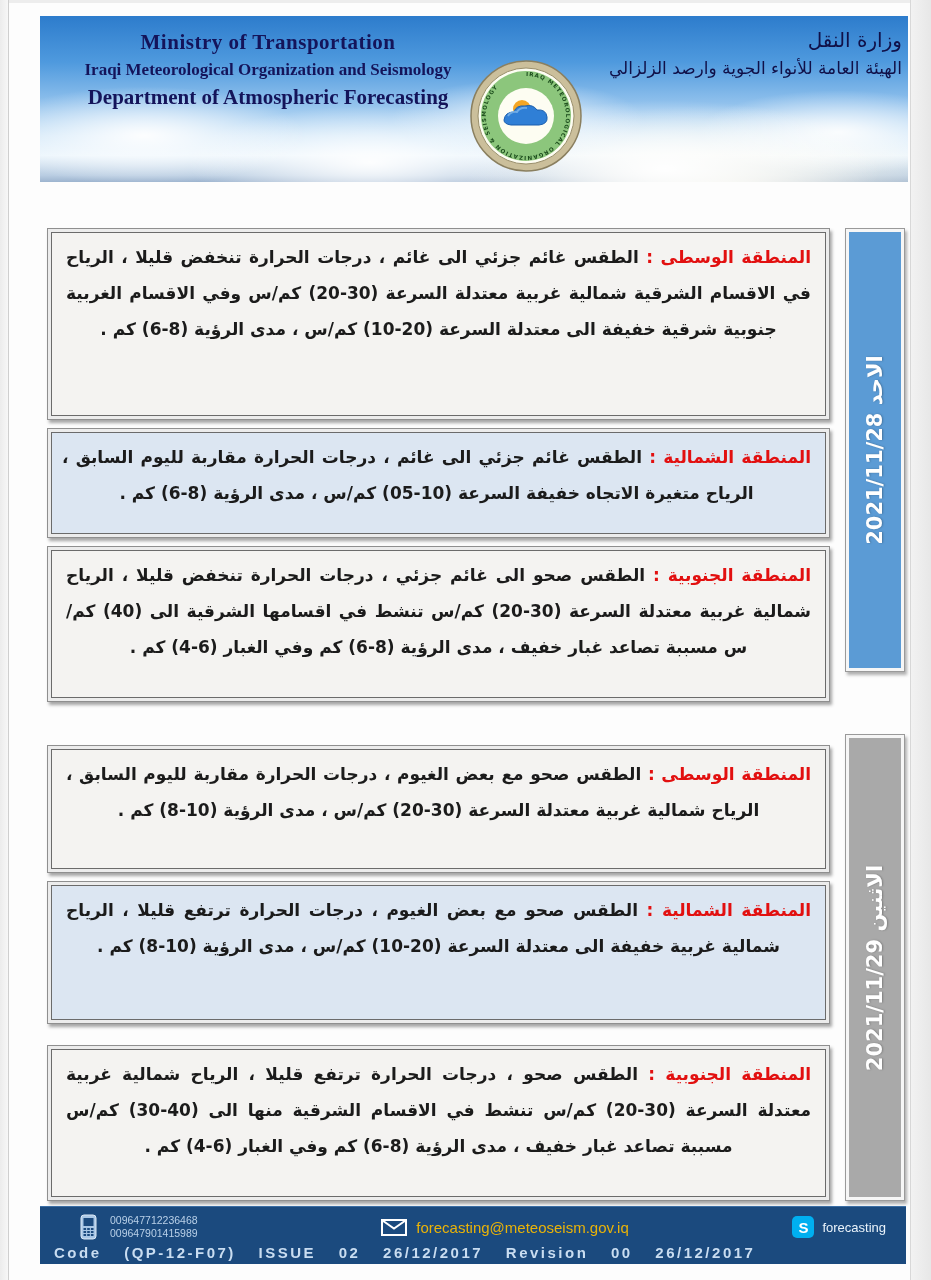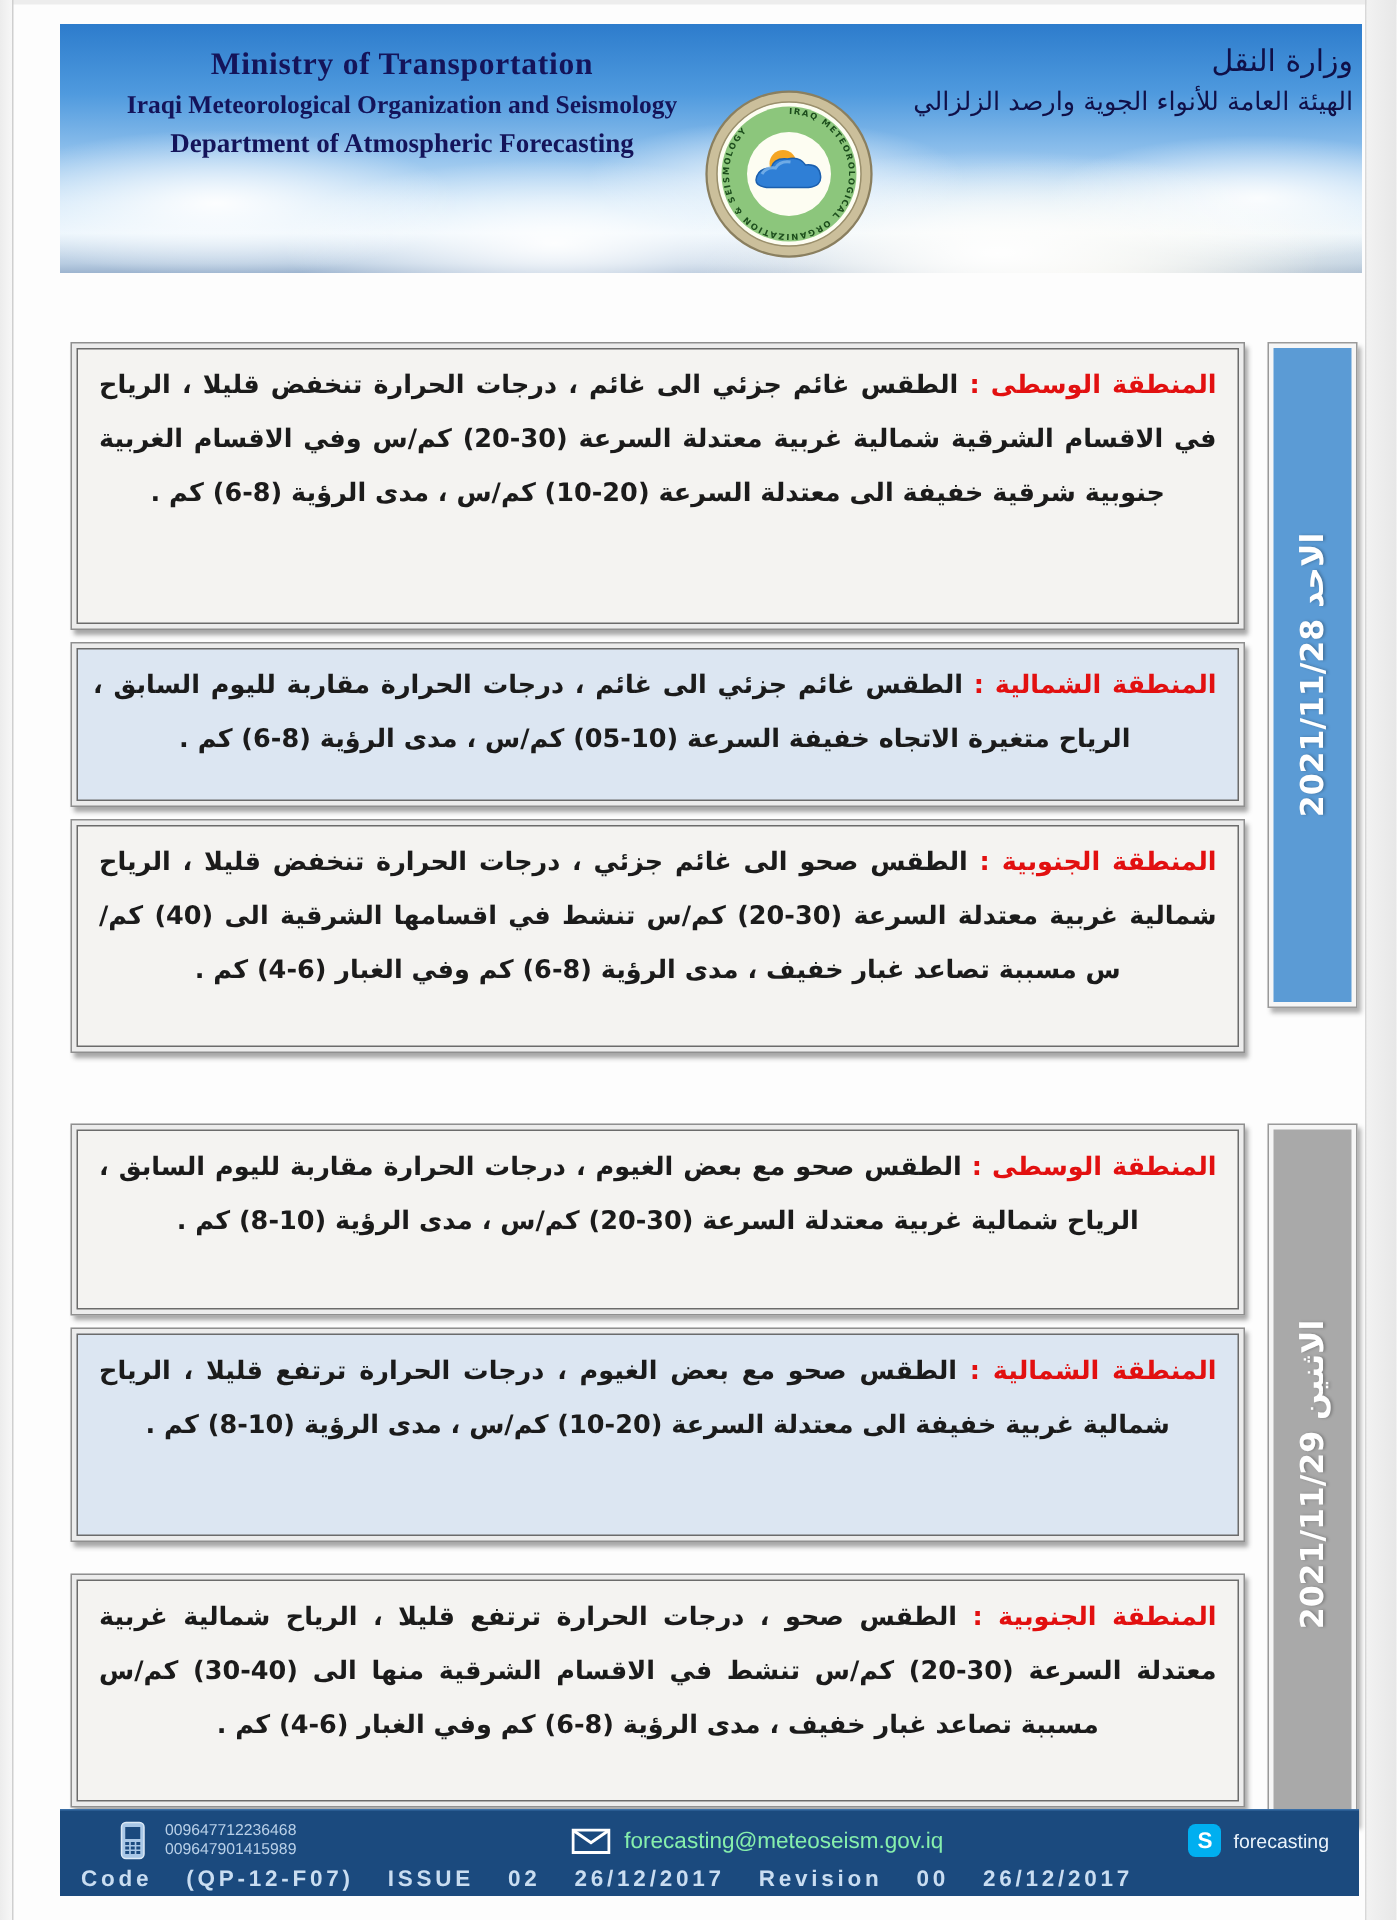--- a/index.html
+++ b/index.html
@@ -24,32 +24,32 @@
       radial-gradient(ellipse 300px 95px at 72% 92%, rgba(255,255,255,.98), rgba(255,255,255,0) 72%),
       radial-gradient(ellipse 200px 60px at 92% 70%, rgba(255,255,255,.9), rgba(255,255,255,0) 70%),
       radial-gradient(ellipse 180px 55px at 55% 62%, rgba(255,255,255,.75), rgba(255,255,255,0) 70%),
       radial-gradient(ellipse 340px 120px at 78% 108%, rgba(255,250,235,.95), rgba(255,255,255,0) 75%),
       linear-gradient(180deg,#2d7ccc 0%,#4f9ade 28%,#8fc0ec 52%,#cfe6f8 72%,#e9f4fc 84%,#b9cde2 96%,#9db4cf 100%);
   }
   .hdr-en { position:absolute; left:18px; top:14px; width:420px; text-align:center;
             font-family:"Liberation Serif", serif; color:#14145a; font-weight:bold; }
   .hdr-en .en1 { font-size:21px; letter-spacing:.5px; }
   .hdr-en .en2 { font-size:17px; margin-top:5px; }
-  .hdr-en .en3 { font-size:18px; margin-top:5px; }
+  .hdr-en .en3 { font-size:21px; margin-top:5px; }
   .hdr-ar { position:absolute; right:6px; top:12px; width:330px; text-align:right;
             color:#101048; font-weight:normal; }
   .hdr-ar .ar1 { font-size:20px; }
   .hdr-ar .ar2 { font-size:17px; margin-top:6px; }
   .hdr-ar .ar3 { font-size:20px; margin-top:7px; }
   .logo { position:absolute; left:430px; top:44px; width:112px; height:112px; }
 
   
   main { position:absolute; left:47px; top:228px; width:858px; }
   .day-group { display:flex; align-items:flex-start; }
-  .day-group.g2 { margin-top:47px; }
+  .day-group.g2 { margin-top:32px;align-items:flex-end; }
   .blocks { width:783px; }
   .block {
     border:1px solid #8f8f8f; background:#ececec; padding:3px;
     box-shadow:2px 3px 3px rgba(60,60,60,.45);
   }
   .block + .block { margin-top:8px; }
   .block .inner {
     height:100%; border:1px solid #6b6b6b; padding:6px 14px 0 14px;
   }
   .h160 { height:192px; } .h110 { height:110px; } .h156 { height:156px; }
@@ -79,21 +79,21 @@
   }
 
   
   .footer {
     position:absolute; left:40px; top:1206px; width:866px; height:58px;
     padding:5px 14px 4px 14px; border-top:1px solid #3a6ea5;
   }
   .f-row1 { display:flex; align-items:center; justify-content:space-between; height:30px; }
   .f-phone { display:flex; align-items:center; gap:13px; margin-left:26px; }
   .f-phone .nums { color:#b9d0e8; font-size:10.5px; line-height:1.25; font-family:"Liberation Sans", sans-serif; }
-  .f-email { display:flex; align-items:center; gap:9px; color:#86efac; font-size:15px;
+  .f-email { display:flex; align-items:center; gap:9px; color:#eab308; font-size:15px;
              font-family:"Liberation Sans", sans-serif; margin-left:20px; }
   .f-skype { display:flex; align-items:center; gap:8px; color:#eaf3fb; font-size:13px;
              font-family:"Liberation Sans", sans-serif; margin-right:6px; }
   .skype-badge { width:22px; height:22px; border-radius:5px; display:flex; align-items:center;
                  justify-content:center; color:#fff; font-weight:bold; font-size:15px;
                  font-family:"Liberation Sans", sans-serif; }
   .f-row2 {
     margin-top:2px; color:#c9ddf1; font-family:"Liberation Sans", sans-serif;
     font-size:15px; font-weight:bold; letter-spacing:2.5px; word-spacing:16px;
     white-space:nowrap;

